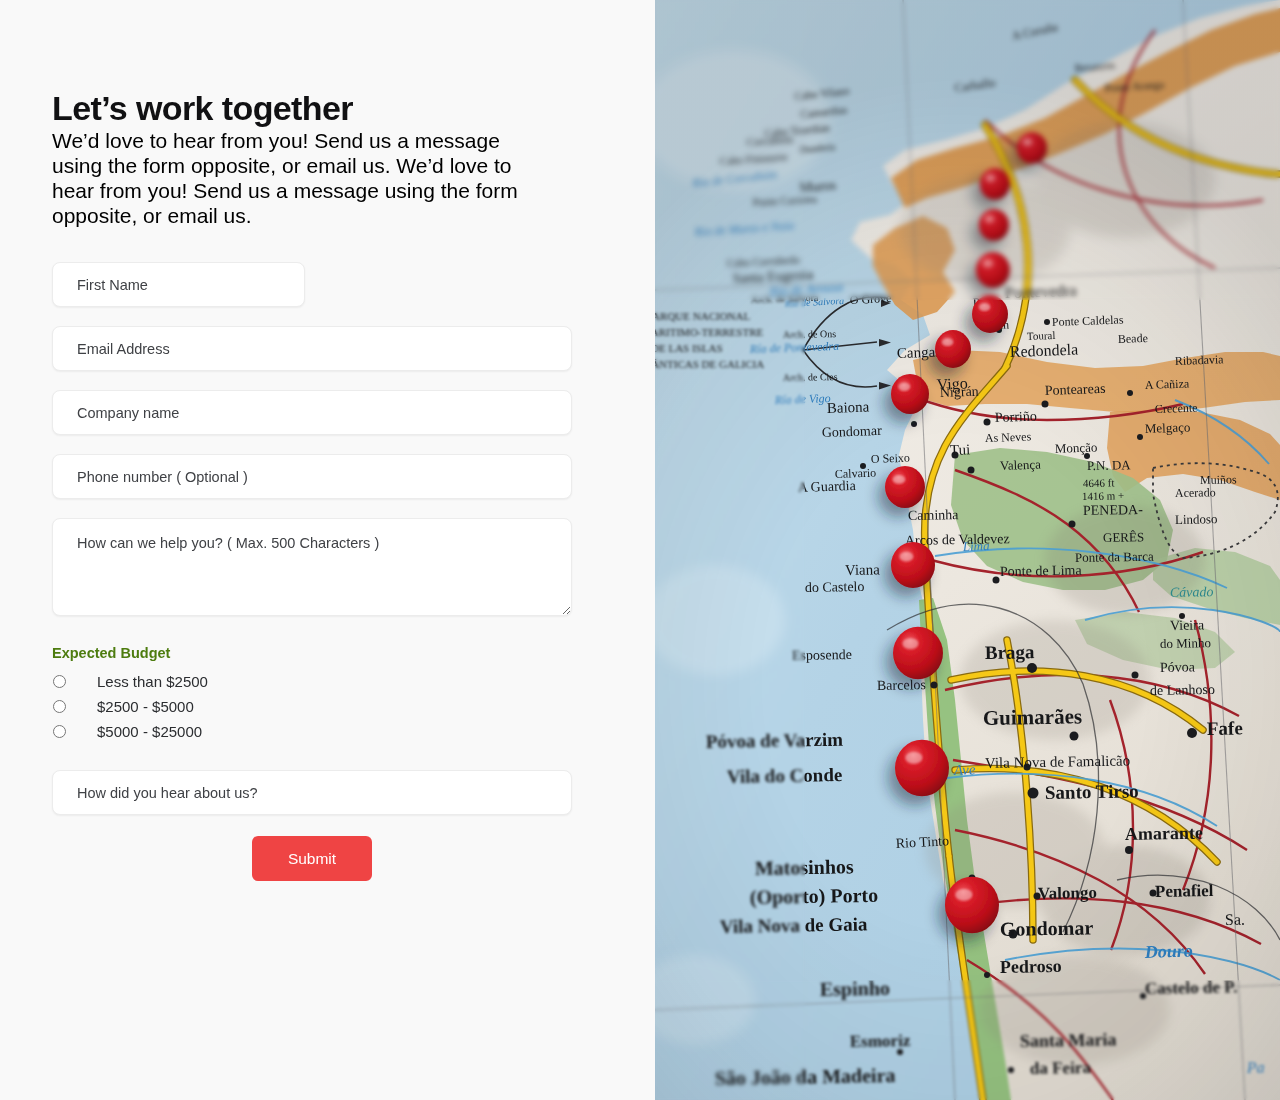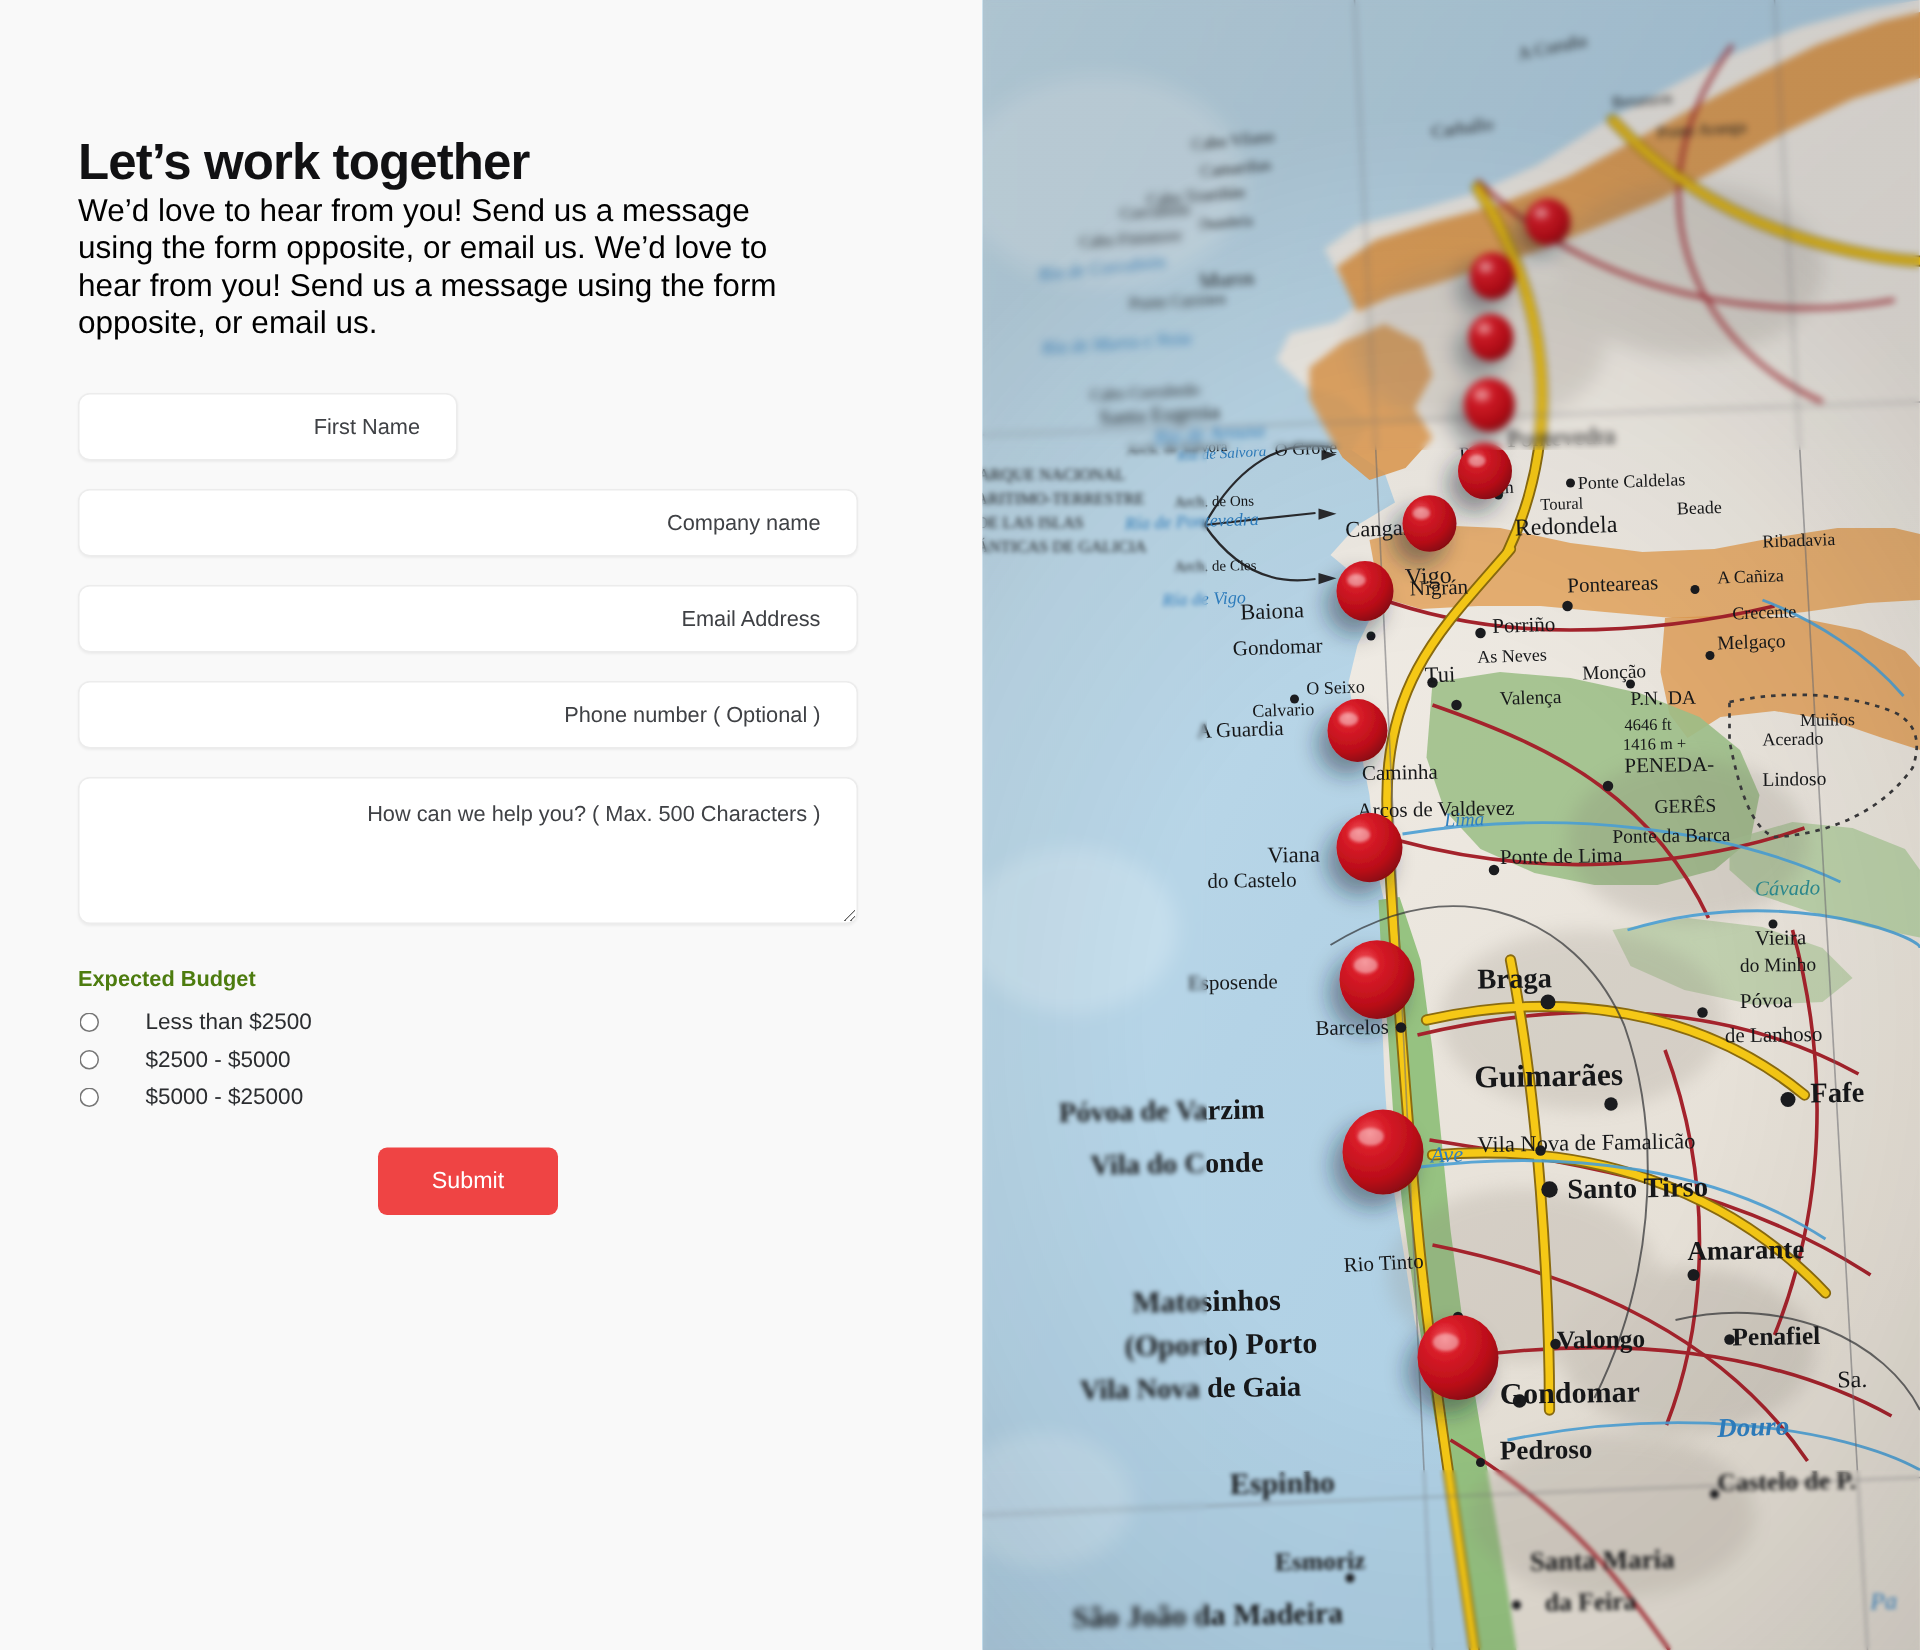--- a/index.html
+++ b/index.html
@@ -39,21 +39,20 @@
     background: #ffffff;
     border: 1px solid #ececec;
     border-radius: 8px;
     box-shadow: 0 1px 2px rgba(16,18,22,0.055);
     font-family: "Liberation Sans", sans-serif;
     font-size: 14.5px; color: #1d4ed8;
     padding: 0 24px;
     outline: none;
     margin-bottom: 19px;
     display: block;
-    text-align: right;
   }
   .field.half { width: 253px; }
   .field::placeholder { color: #3f4145; opacity: 1; }
 
   textarea.field {
     height: 98px; padding-top: 14px; resize: vertical;
     line-height: 20px; margin-bottom: 0;
   }
 
   
@@ -120,23 +119,23 @@
 
       <h1 class="page-title">Let’s work together</h1>
       <p class="page-desc">We’d love to hear from you! Send us a message using the form opposite, or email us. We’d love to hear from you! Send us a message using the form opposite, or email us.</p>
 
       <form class="form">
 
         <div class="row">
           <input class="field half" type="text" placeholder="First Name" style="">
         </div>
 
+        <input class="field" type="email" placeholder="Email Address" style="">
+
         <input class="field" type="text" placeholder="Company name" style="">
-
-        <input class="field" type="email" placeholder="Email Address" style="">
 
         <input class="field" type="tel" placeholder="Phone number ( Optional )" style="">
 
         <textarea class="field" placeholder="How can we help you? ( Max. 500 Characters )" style=""></textarea>
 
         <div class="budget-block">
           <div class="budget-title">Expected Budget</div>
 
           <div class="radio-row">
             <input type="radio" name="budget" id="b1" style="">
@@ -145,20 +144,23 @@
           <div class="radio-row">
             <input type="radio" name="budget" id="b2" style="">
             <label for="b2">$2500 - $5000</label>
           </div>
           <div class="radio-row">
             <input type="radio" name="budget" id="b3" style="">
             <label for="b3">$5000 - $25000</label>
           </div>
         </div>
 
+        <div class="hear-wrap">
+          <input class="field" type="text" placeholder="How did you hear about us?" style="">
+        </div>
 
         <div class="submit-wrap">
           <button class="submit-btn" type="submit">Submit</button>
         </div>
 
       </form>
     </div>
   </section>
 
   <aside class="map-panel">

